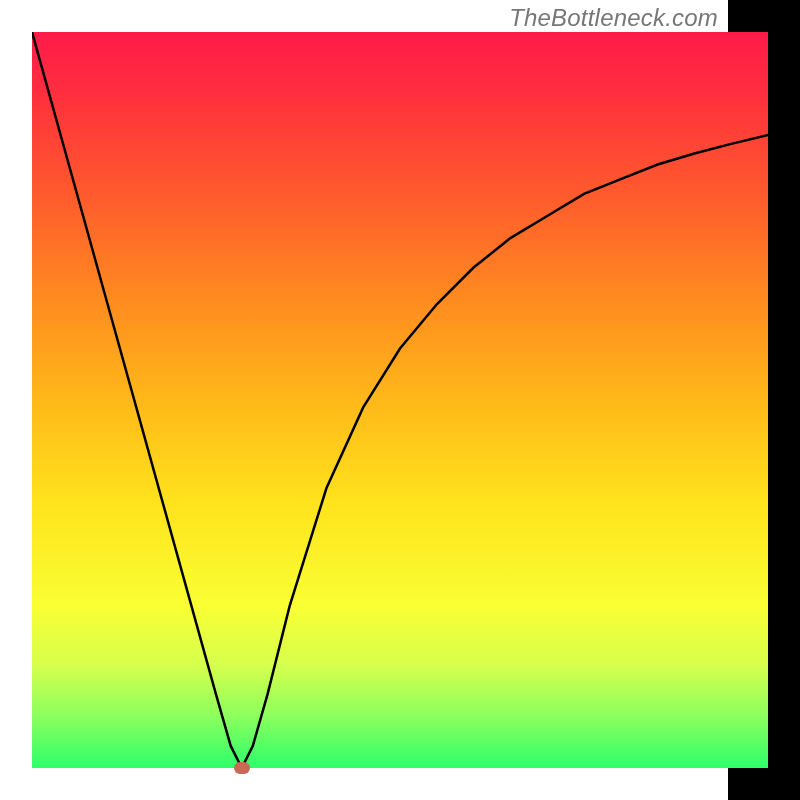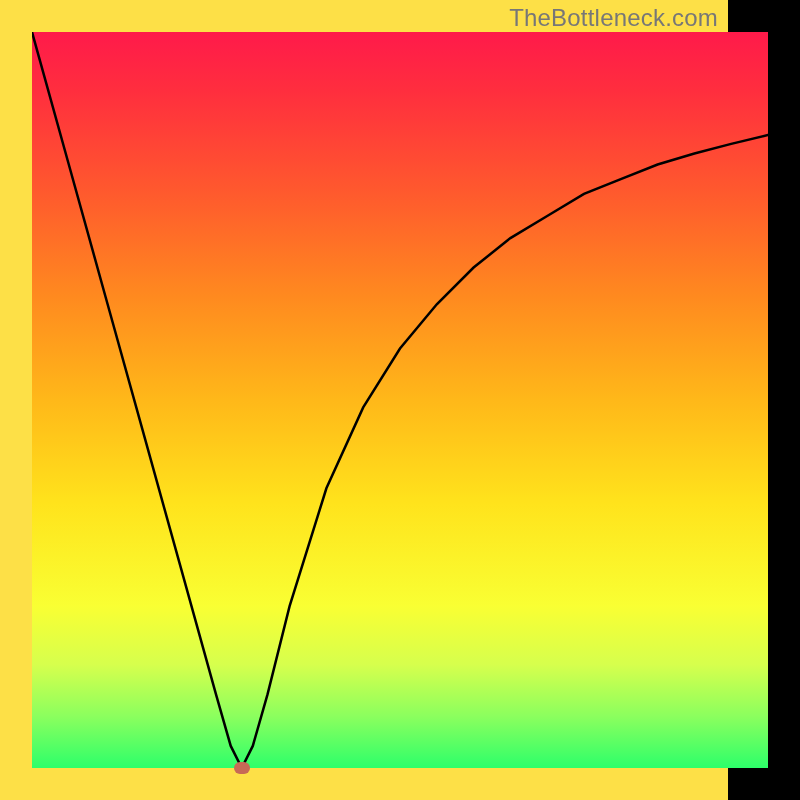--- a/index.html
+++ b/index.html
@@ -1,21 +1,22 @@
 <!DOCTYPE html>
 <html><head>
 <meta charset="utf-8">
 <style>
   * { margin: 0; padding: 0; box-sizing: border-box; }
   html, body { width: 800px; height: 800px; overflow: hidden; background: #000; }
   .frame {
     width: 728px;
     height: 800px;
-    background: #fde047;
+    background: #ffffff;
     position: relative;
+    font-style: italic;
   }
   .plot-area {
     position: absolute;
     left: 32px;
     top: 32px;
     width: 736px;
     height: 736px;
     background: linear-gradient(to bottom,
       #ff1a4a 0%,
       #ff2e3e 8%,

